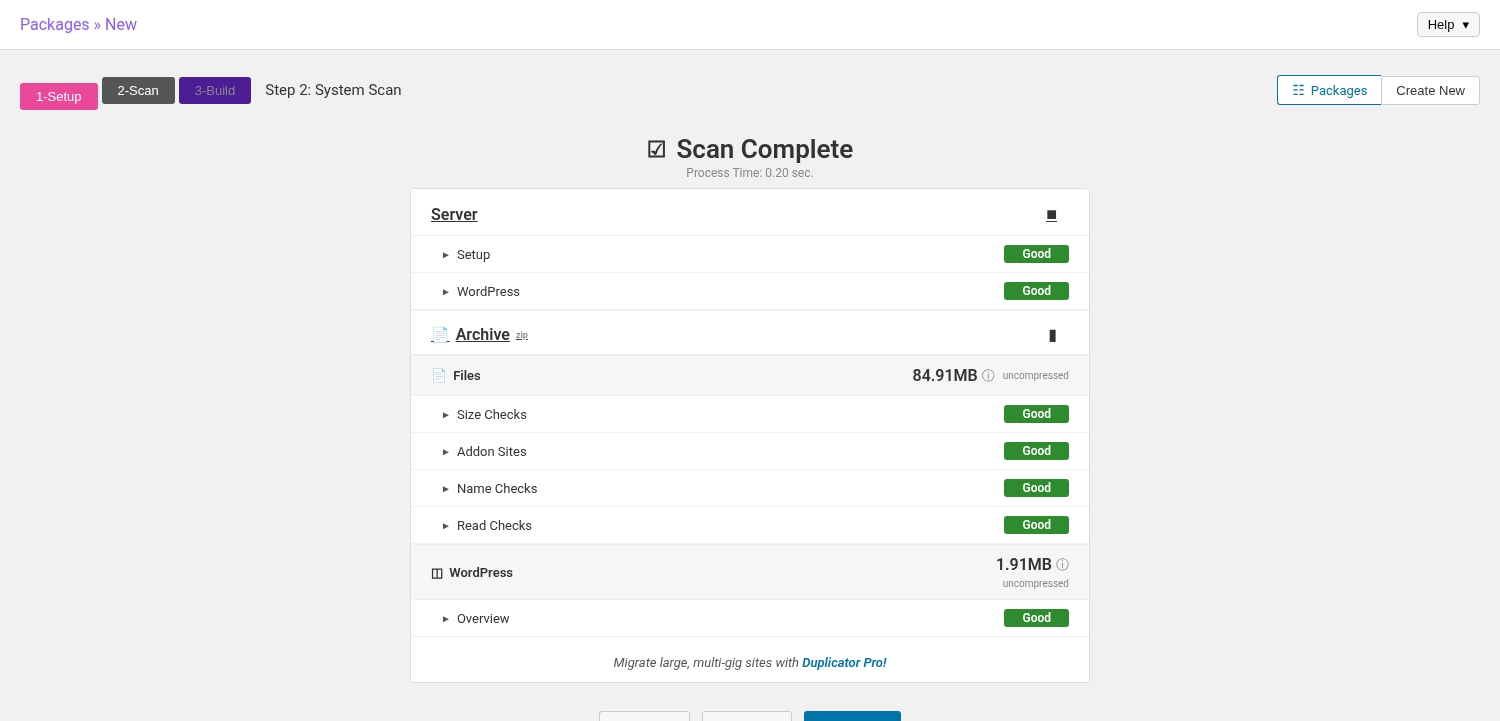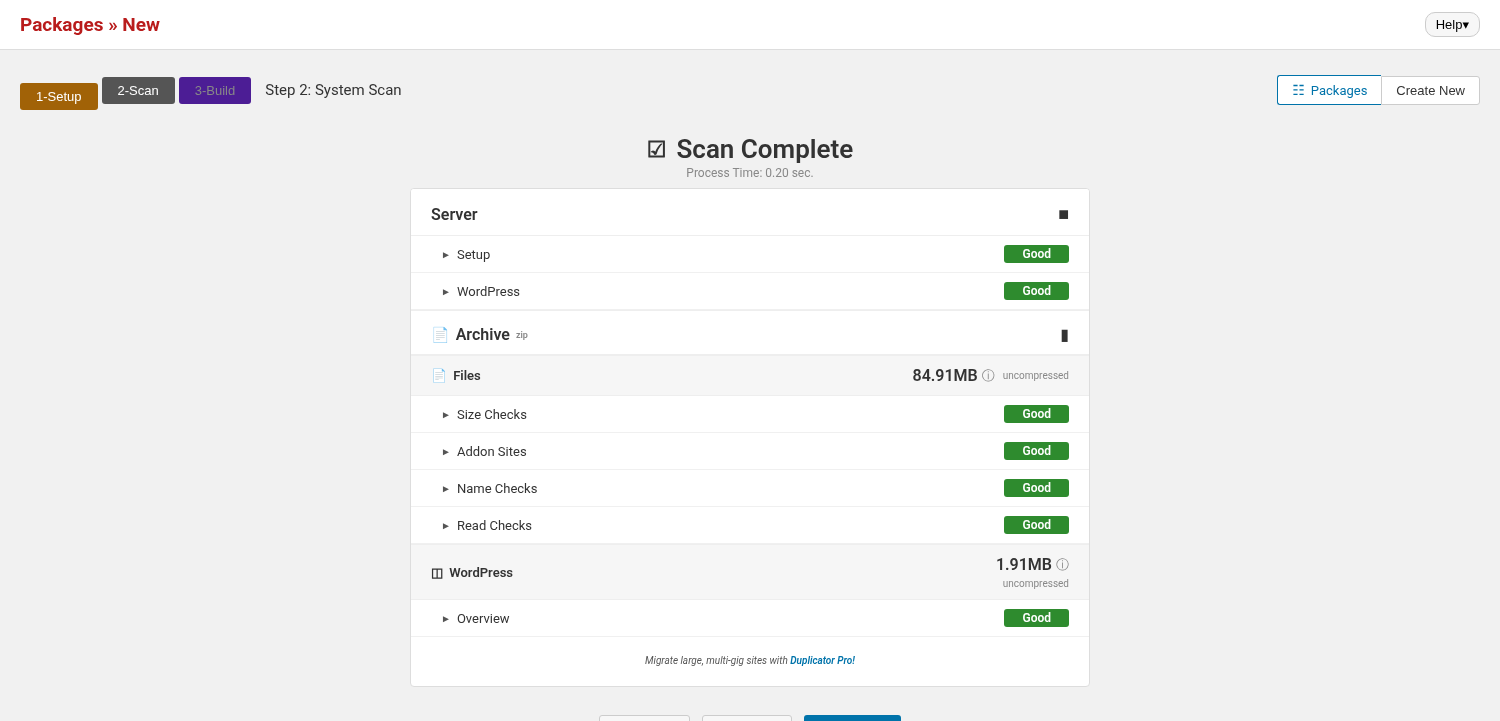--- a/index.html
+++ b/index.html
@@ -12,48 +12,48 @@
     .top-bar {
       background: #fff;
       border-bottom: 1px solid #ddd;
       padding: 0 20px;
       display: flex;
       align-items: center;
       justify-content: space-between;
       height: 50px;
     }
     .page-title {
-      font-size: 19px;
-      font-weight: 700;
-      color: #b91c1c;
+      font-size: 16px;
+      font-weight: 400;
+      color: #8b5cf6;
     }
     .help-btn {
       border: 1px solid #ccc;
       background: #f7f7f7;
       padding: 4px 10px;
-      border-radius: 10px;
-      font-size: 13px;
-      cursor: pointer;
-      display: flex;
-      align-items: center;
-      gap: 0;
+      border-radius: 4px;
+      font-size: 13px;
+      cursor: pointer;
+      display: flex;
+      align-items: center;
+      gap: 8px;
     }
     .main-content {
       padding: 20px 20px 20px 20px;
     }
     .step-btn {
       padding: 6px 16px;
       border: none;
       border-radius: 3px;
       font-size: 13px;
       cursor: pointer;
       margin-right: 4px;
     }
     .step-btn.inactive {
-      background: #a16207;
+      background: #ec4899;
       color: #fff;
       margin-top: 13px;
     }
     .step-btn.active {
       background: #555;
       color: #fff;
     }
     .step-btn.upcoming {
       background: #4c1d95;
       color: #888;
@@ -122,25 +122,26 @@
       color: #333;
     }
     .process-time {
       font-size: 12px;
       color: #888;
       margin-top: 2px;
     }
     
     .section-header {
       background: #fff;
-      padding: 14px 20px 10px 20px;
+      padding: 14px 32px 10px 20px;
       display: flex;
       align-items: center;
       justify-content: space-between;
       border-bottom: 1px solid #eee;
+      text-decoration: underline;
     }
     .section-title {
       font-size: 16px;
       font-weight: 600;
       display: flex;
       align-items: center;
       gap: 6px;
     }
     .section-corner-icon {
       font-size: 18px;
@@ -204,22 +205,22 @@
       font-weight: 600;
       color: #333;
     }
     .help-icon {
       color: #888;
       font-size: 13px;
       cursor: pointer;
     }
     .migrate-text {
       text-align: center;
-      padding: 18px 20px 20px 20px;
-      font-size: 10px;
+      padding: 18px 20px 12px 20px;
+      font-size: 13px;
       font-style: italic;
       color: #555;
     }
     .migrate-link {
       color: #0073aa;
       font-weight: 600;
       text-decoration: none;
     }
     .action-bar {
       display: flex;

